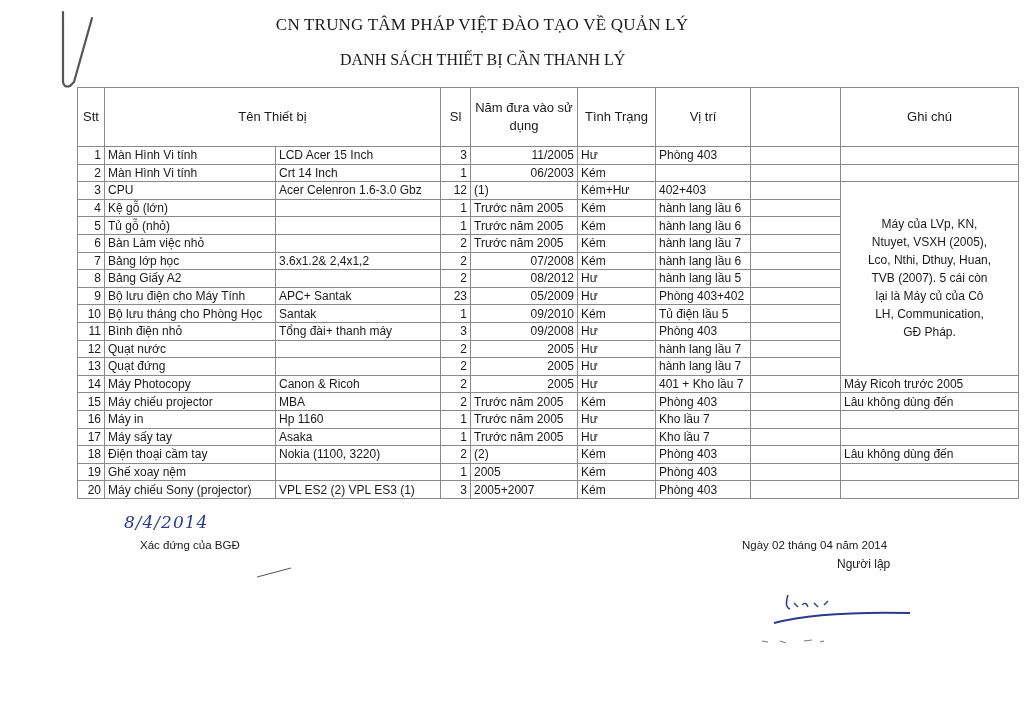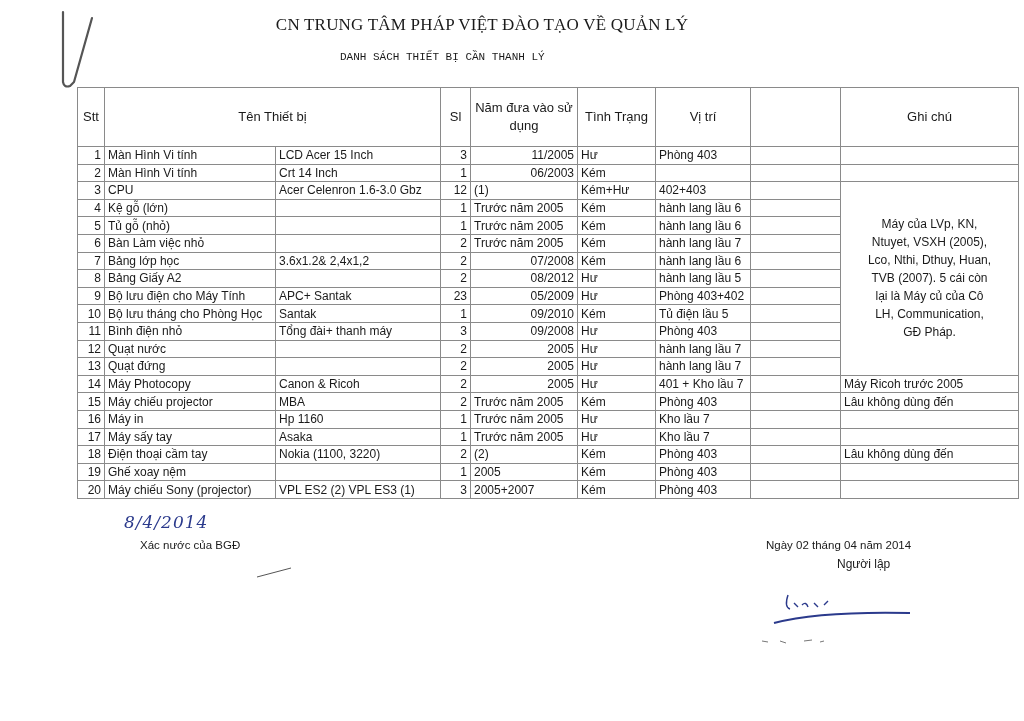--- a/index.html
+++ b/index.html
@@ -10,21 +10,21 @@
   .staple {
     position: absolute; left: 58px; top: 8px; width: 44px; height: 82px;
   }
   .title {
     position: absolute; left: 0; width: 888px; top: 15px; text-align: center;
     font-family: "Liberation Serif", "DejaVu Serif", serif; font-size: 17px; letter-spacing: 0.2px;
     padding-left: 76px; box-sizing: border-box;
   }
   .subtitle {
     position: absolute; left: 340px; top: 51px;
-    font-family: Liberation Mono, monospace; font-size: 11px;
+    font-family: Liberation Serif, serif; font-size: 16px;
   }
   table.grid {
     position: absolute; left: 77px; top: 87px; border-collapse: collapse;
     table-layout: fixed; font-size: 12px;
   }
   table.grid td, table.grid th {
     border: 1px solid #8a8a8a; padding: 0 3px; height: 16.6px; line-height: 16px;
     white-space: nowrap; overflow: hidden; font-weight: normal;
   }
   table.grid thead th {
@@ -32,21 +32,21 @@
   }
   table.grid { border: 1.5px solid #444; }
   .num { text-align: right; }
   .notes-merged { text-align: center; white-space: normal !important; line-height: 18px !important; vertical-align: middle; }
   .blankcol { color: #ccc; }
   .hand-date {
     font-family: "DejaVu Serif", serif; font-style: italic; color: #2b3a8c; font-size: 17px;
     position: absolute; left: 124px; top: 512px; letter-spacing: 1px;
   }
   .confirm { position: absolute; left: 140px; top: 539px; font-size: 11.5px; }
-  .date-line { position: absolute; left: 742px; top: 539px; font-size: 11.5px; margin-left: 24px; }
+  .date-line { position: absolute; left: 742px; top: 539px; font-size: 11.5px; }
   .creator { position: absolute; left: 792px; top: 557px; font-size: 12px; margin-left: 45px; }
   .signature { position: absolute; left: 760px; top: 585px; width: 180px; height: 70px; }
   .stroke-left { position: absolute; left: 255px; top: 565px; width: 40px; height: 15px; }
 </style>
 </head>
 <body>
 
 <svg class="staple" viewBox="0 0 44 82">
   <path d="M5 4 L5 74 Q6 80 12 78 L16 74 L34 10" fill="none" stroke="#555" stroke-width="2.2" stroke-linecap="round"></path>
 </svg>
@@ -286,21 +286,21 @@
         <td>2005+2007</td>
         <td>Kém</td>
         <td>Phòng 403</td>
         <td class="blankcol"></td>
         <td></td>
       </tr>
     </tbody>
 </table>
 
 <div class="hand-date">8/4/2014</div>
-<div class="confirm">Xác nước của BGĐ</div>
+<div class="confirm">Xác đứng của BGĐ</div>
 <svg class="stroke-left" viewBox="0 0 40 15">
   <path d="M2 12 L36 3" stroke="#555" stroke-width="1" fill="none"></path>
 </svg>
 
 <div class="date-line">Ngày 02 tháng 04 năm 2014</div>
 <div class="creator">Người lập</div>
 <svg class="signature" viewBox="0 0 180 70">
   <path d="M28 10 Q24 22 30 24 M34 18 L38 22 M42 20 Q46 16 48 22 M54 18 L58 22 M64 20 L68 16" stroke="#2b3a8c" stroke-width="1.4" fill="none"></path>
   <path d="M14 38 Q60 26 150 28" stroke="#2b3a8c" stroke-width="2" fill="none"></path>
   <path d="M2 56 L8 57 M20 56 L26 58 M44 56 L52 55 M60 57 L64 56" stroke="#777" stroke-width="1" fill="none"></path>

